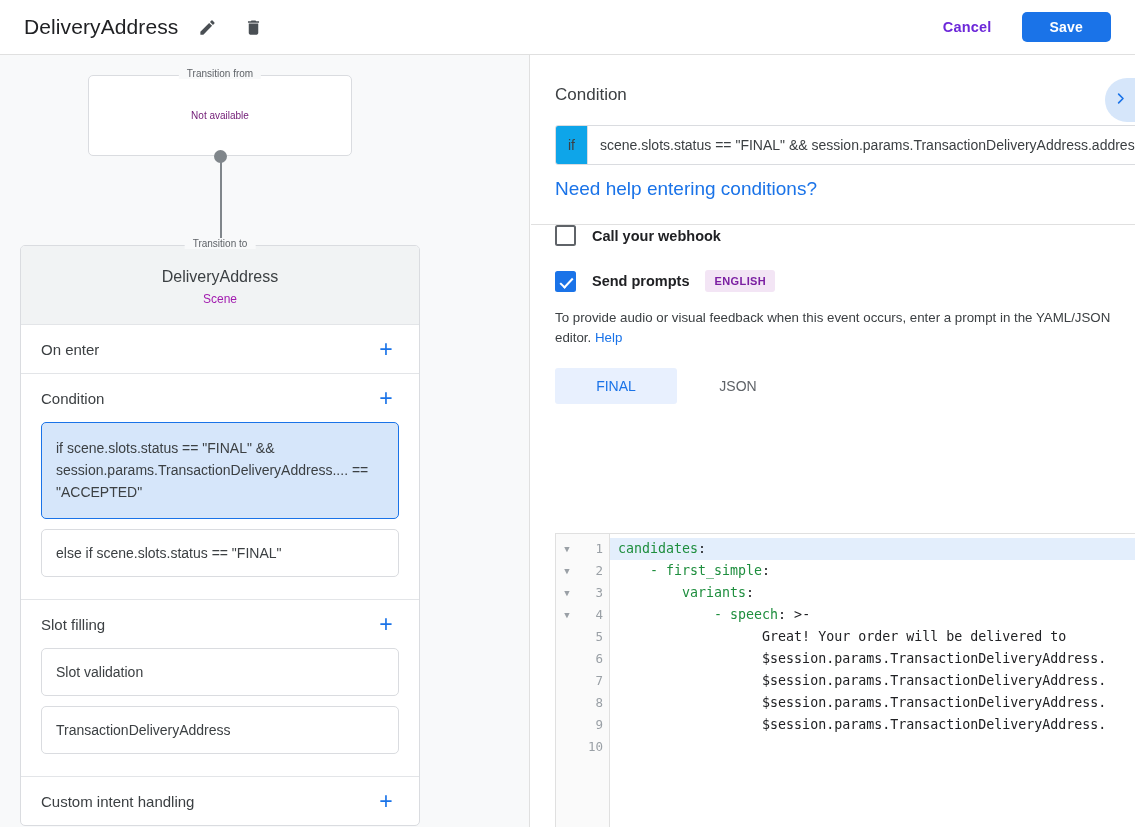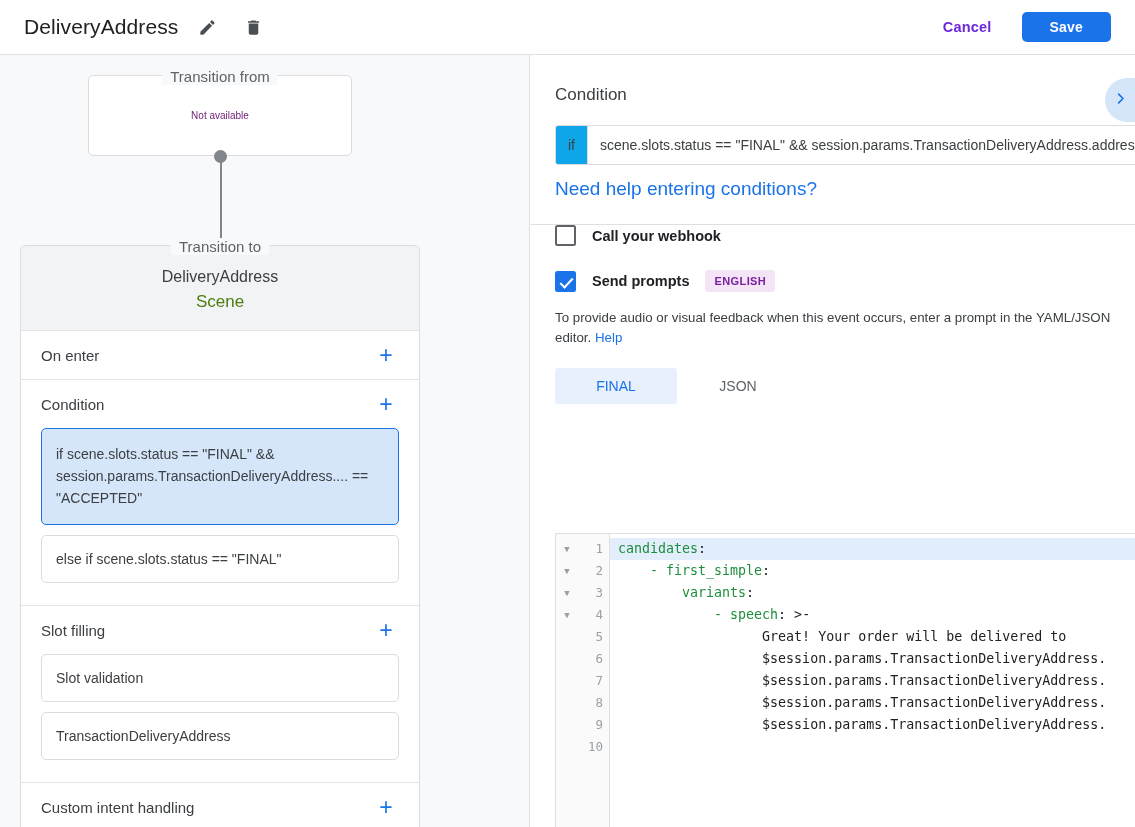--- a/index.html
+++ b/index.html
@@ -81,21 +81,21 @@
     border: 1px solid #dadce0;
     border-radius: 5px;
     background: #ffffff;
   }
   .fieldset-legend {
     position: absolute;
     top: -8px; left: 50%;
     transform: translateX(-50%);
     background: #f8f9fa;
     padding: 0 8px;
-    font-size: 15px;
+    font-size: 10px;
     color: #5f6368;
     white-space: nowrap;
   }
   .node-from {
     position: absolute;
     left: 88px; top: 20px;
     width: 264px; height: 81px;
     display: flex; align-items: center; justify-content: center;
   }
   .node-from-label {
@@ -142,21 +142,21 @@
     padding: 22px 0 18px;
     text-align: center;
     border-radius: 4px 4px 0 0;
     border-bottom: 1px solid #e3e5e8;
   }
   .node-to-title {
     font-size: 16px; color: #3c4043;
     margin-bottom: 6px;
   }
   .node-to-sub {
-    font-size: 17px; color: #4d7c0f;
+    font-size: 12px; color: #a21caf;
   }
 
   .section {
     border-bottom: 1px solid #e3e5e8;
     padding: 0 20px 0 20px;
   }
   .section:last-child { border-bottom: none; }
   .section-head {
     display: flex; align-items: center;
     height: 48px;

